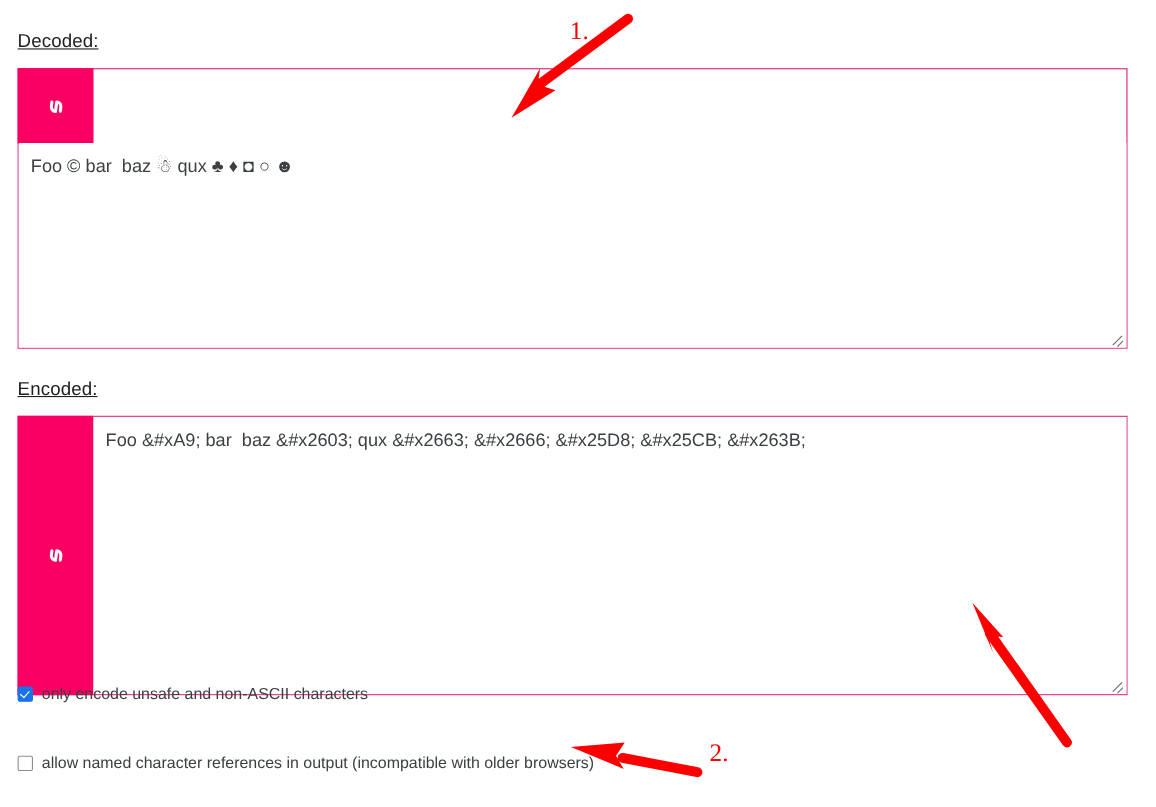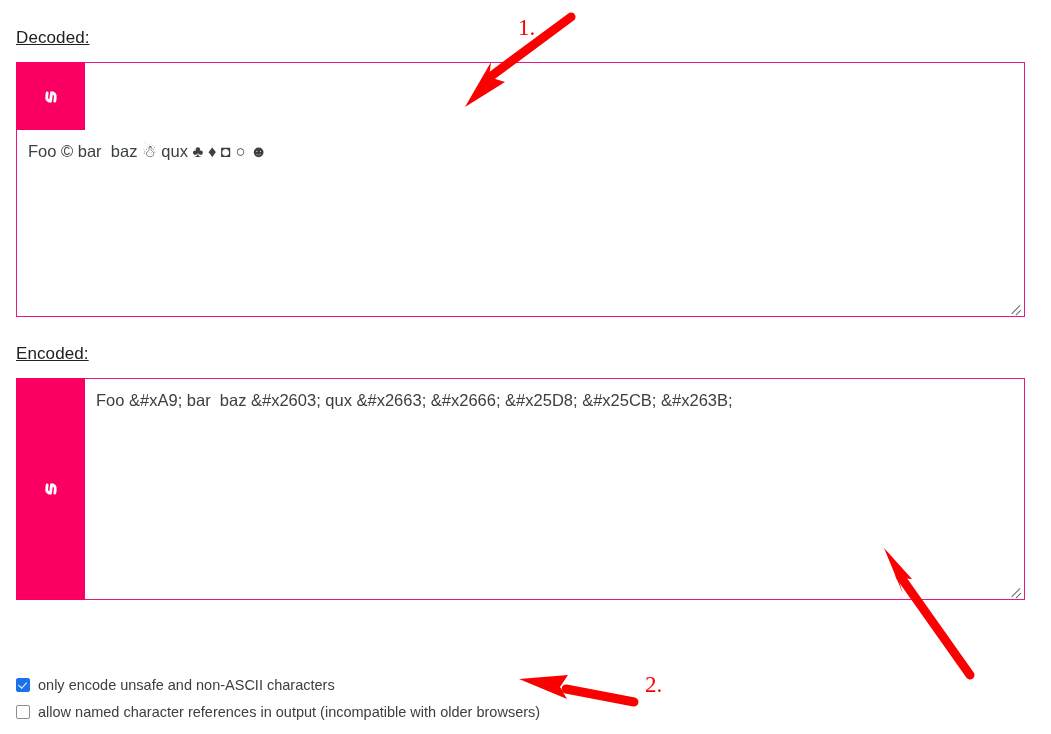--- a/index.html
+++ b/index.html
@@ -40,21 +40,21 @@
     position: absolute;
     left: 16px;
     width: 1009px;
     box-sizing: border-box;
     display: flex;
     align-items: stretch;
     border: 1px solid #e5197f;
     background: #ffffff;
   }
   #group-decoded { top: 62px; height: 255px; flex-direction: column; }
-  #group-encoded { top: 378px; height: 222px; }
+  #group-encoded { top: 378px; height: 254px; }
 
   .ta-handle {
     width: 69px;
     flex: 0 0 69px;
     background: #fb0062;
     position: relative;
     display: flex;
     align-items: center;
     justify-content: center;
     margin: -1px 0 -1px -1px;
@@ -115,22 +115,22 @@
   }
 
   
   .opt-row {
     position: absolute;
     left: 16px;
     display: flex;
     align-items: center;
     white-space: nowrap;
   }
-  #opt-row-0 { top: 676px; justify-content: flex-end; }
-  #opt-row-1 { top: 703px; }
+  #opt-row-0 { top: 622px; justify-content: flex-end; }
+  #opt-row-1 { top: 685px; }
 
   .cb {
     width: 14px;
     height: 14px;
     box-sizing: border-box;
     flex: 0 0 14px;
     position: relative;
     cursor: pointer;
     border-radius: 2px;
   }

